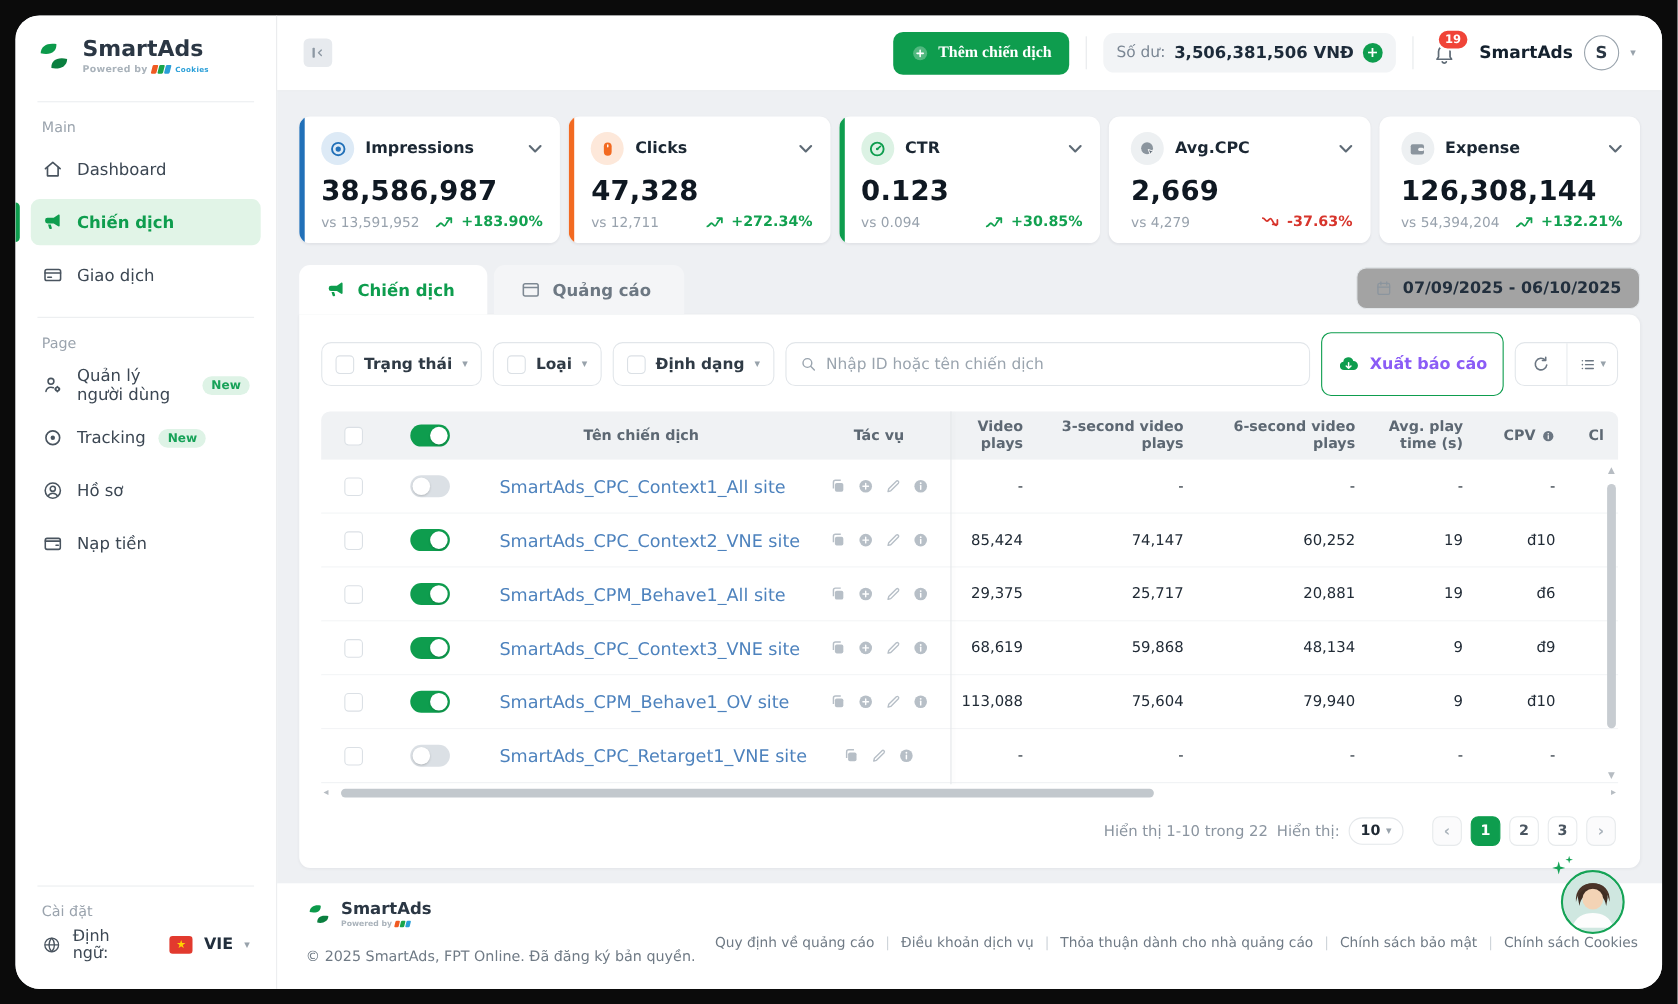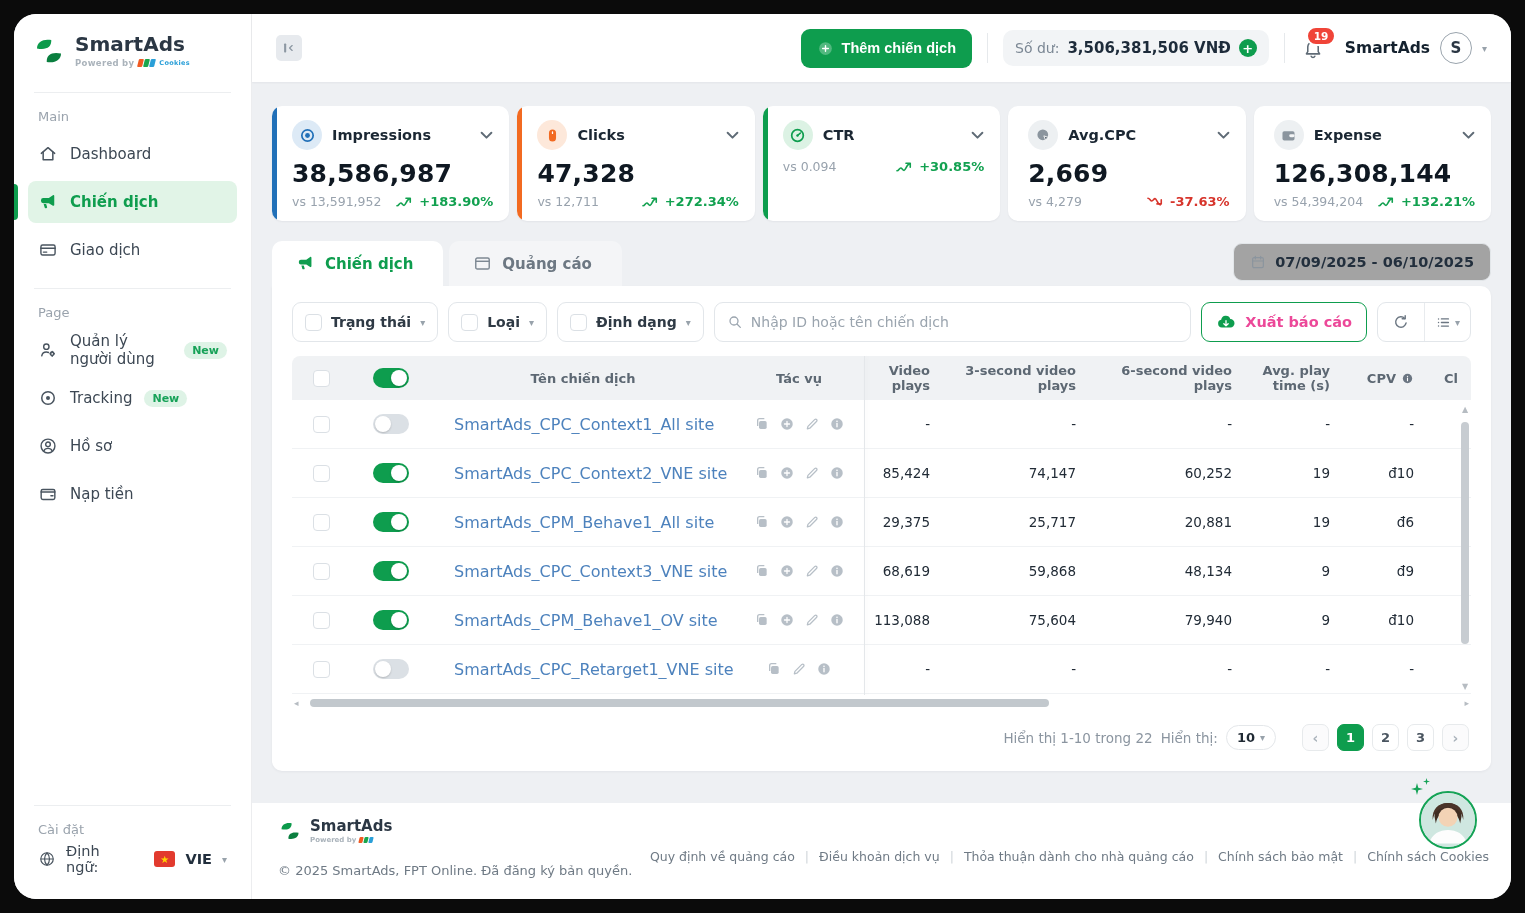--- a/index.html
+++ b/index.html
@@ -28,21 +28,21 @@
   .lang-row { display:flex; align-items:center; gap:10px; margin:6px 24px 0; font-size:14.5px; color:#3c4753; }
   .flag { width:24px; height:16px; background:#e23a2e; border-radius:3px; display:flex; align-items:center; justify-content:center; color:#ffd400; font-size:10px; margin-left:14px; }
   .lang-val { font-weight:bold; color:#222f3d; }
   .caret { color:#98a2ab; font-size:10px; }
 
   
   .content { flex:1; display:flex; flex-direction:column; min-width:0; }
   .topbar { height:68px; background:#fff; display:flex; align-items:center; padding:0 24px; gap:14px; box-shadow:0 1px 2px rgba(16,24,40,.05); position:relative; z-index:2; }
   .collapse-btn { width:26px; height:26px; border-radius:5px; background:#e7eaee; display:flex; align-items:center; justify-content:center; cursor:pointer; }
   .topbar-right { margin-left:auto; display:flex; align-items:center; gap:15px; }
-  .btn-add { background:#0e9d4e; color:#fff; font-weight:bold; font-size:14.5px; border:none; border-radius:9px; padding:11px 16px; display:flex; align-items:center; gap:8px; cursor:pointer; font-family:Liberation Sans, sans-serif; }
+  .btn-add { background:#0e9d4e; color:#fff; font-weight:bold; font-size:14.5px; border:none; border-radius:9px; padding:11px 16px; display:flex; align-items:center; gap:8px; cursor:pointer; font-family:Liberation Serif, serif; }
   .vdiv { width:1px; height:30px; background:#e6e9ec; }
   .balance-pill { background:#f2f4f6; border-radius:10px; padding:9px 12px; display:flex; align-items:center; gap:8px; font-size:14px; }
   .balance-label { color:#7b8794; }
   .balance-value { font-weight:bold; color:#1d2b3a; font-size:15px; }
   .plus-circle { width:18px; height:18px; border-radius:50%; background:#0e9d4e; color:#fff; display:flex; align-items:center; justify-content:center; font-size:13px; font-weight:bold; line-height:1; cursor:pointer; }
   .bell-wrap { position:relative; padding:4px 6px 0 2px; cursor:pointer; }
   .badge-count { position:absolute; top:-7px; right:-6px; background:#f04438; color:#fff; font-size:10.5px; font-weight:bold; border-radius:10px; padding:2.5px 5.5px; border:2px solid #fff; line-height:1; }
   .account { display:flex; align-items:center; gap:10px; cursor:pointer; }
   .account-name { font-weight:bold; font-size:15.5px; color:#14212e; }
   .avatar-s { width:32px; height:32px; border-radius:50%; border:1.5px solid #9aa4ad; display:flex; align-items:center; justify-content:center; font-weight:bold; color:#2b3744; font-size:15px; background:#fff; }
@@ -72,21 +72,21 @@
   .tab svg { width:19px; height:19px; }
   .datebox { position:absolute; right:0; top:2px; background:#a3a3a3; border:1px solid #e2e6e9; border-radius:9px; padding:10px 16px; display:flex; gap:9px; align-items:center; font-size:14.5px; font-weight:600; color:#222f3d; cursor:pointer; }
 
   .panel { background:#fff; border-radius:0 10px 10px 10px; padding:16px 20px 8px; box-shadow:0 1px 3px rgba(16,24,40,.05); }
   .filter-row { display:flex; gap:10px; margin-bottom:14px; align-items:center; }
   .fpill { border:1px solid #e2e6ea; border-radius:9px; padding:0 12px; height:40px; display:flex; align-items:center; gap:9px; font-size:14px; font-weight:600; color:#2f3a45; background:#fff; cursor:pointer; }
   .cbx { width:17px; height:17px; border:1.5px solid #dbe0e5; border-radius:4px; background:#fff; flex:none; cursor:pointer; }
   .searchbox { flex:1; border:1px solid #e2e6ea; border-radius:9px; height:40px; display:flex; align-items:center; gap:8px; padding:0 12px; color:#9aa4ae; }
   .searchbox input { border:none; outline:none; flex:1; font-size:14px; font-family:inherit; color:#2f3a45; background:transparent; }
   .searchbox input::placeholder { color:#9aa4ae; }
-  .btn-export { border:1.5px solid #0e9d4e; color:#ec4899; background:#fff; font-weight:bold; font-size:14.5px; border-radius:9px; height:40px; padding:0 14px; display:flex; align-items:center; gap:9px; cursor:pointer; font-family:inherit; }
+  .btn-export { border:1.5px solid #0e9d4e; color:#8b5cf6; background:#fff; font-weight:bold; font-size:14.5px; border-radius:9px; height:58px; padding:0 14px; display:flex; align-items:center; gap:9px; cursor:pointer; font-family:inherit; }
   .icon-group { border:1px solid #e2e6ea; border-radius:9px; height:40px; display:flex; align-items:center; background:#fff; }
   .icon-cell { width:46px; display:flex; align-items:center; justify-content:center; gap:3px; color:#6b7682; height:100%; cursor:pointer; }
   .icon-cell + .icon-cell { border-left:1px solid #e8ebee; }
 
   
   .table-wrap { position:relative; --cols:58px 82px 302px 130px 84px 146px 156px 98px 84px 40px; }
   .thead { display:grid; grid-template-columns:var(--cols); background:#f0f2f4; border-radius:8px 8px 0 0; height:44px; align-items:center; font-size:13px; font-weight:bold; color:#5d6873; }
   .trow { display:grid; grid-template-columns:var(--cols); height:49px; align-items:center; border-bottom:1px solid #f0f2f4; background:#fff; }
   .cc { display:flex; justify-content:center; align-items:center; }
   .num { text-align:right; padding-right:18px; font-size:13.5px; color:#212b36; }
@@ -350,20 +350,21 @@
                   <circle cx="12" cy="12" r="1.7" fill="currentColor"></circle>
                 </svg>
               </span>
               <span class="card-title" data-name="stat-card-title">CTR</span>
               <span class="card-chevron" data-name="chevron-down-icon">
                 <svg width="13" height="9" viewBox="0 0 12 8">
                   <path d="M1.5 1.5 6 6l4.5-4.5" fill="none" stroke="currentColor" stroke-width="1.8" stroke-linecap="round" stroke-linejoin="round"></path>
                 </svg>
               </span>
             </div>
+            <div class="card-value" data-name="stat-card-value">0.123</div>
             <div class="card-foot">
               <span data-name="stat-card-comparison">vs 0.094</span>
               <span class="card-change up" data-name="stat-card-change">
                 <span data-name="trend-up-icon" style="display: flex;">
                   <svg width="19" height="12" viewBox="0 0 20 12">
                     <path d="M1 10c2 0 2.5-3 4-3s2 2.5 3.5 2.5S11.5 3 14 3" fill="none" stroke="currentColor" stroke-width="1.7" stroke-linecap="round"></path>
                     <path d="M14 3h4.5M18.5 3v4.2" transform="translate(-3.5 -1)" fill="none" stroke="currentColor" stroke-width="1.7" stroke-linecap="round"></path>
                   </svg>
                 </span>
                 <span>+30.85%</span>

